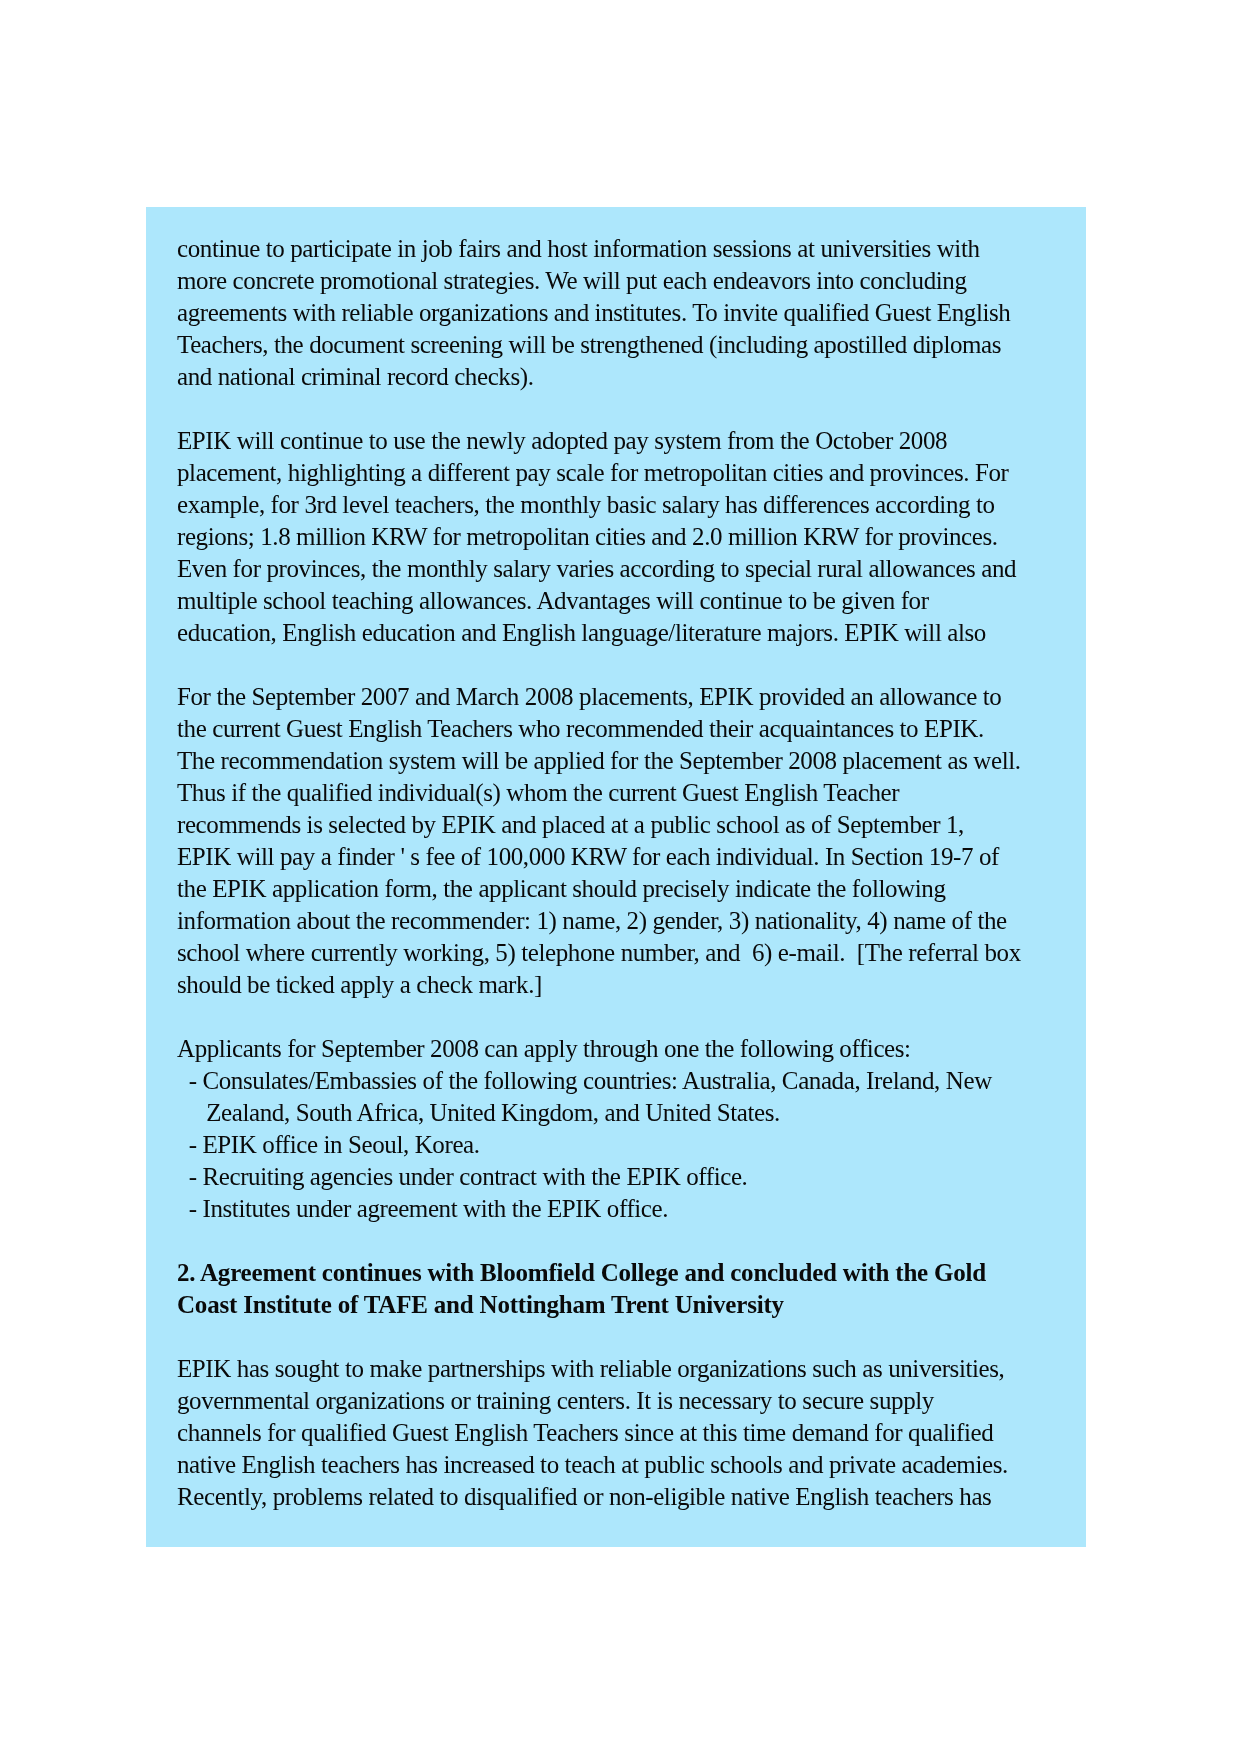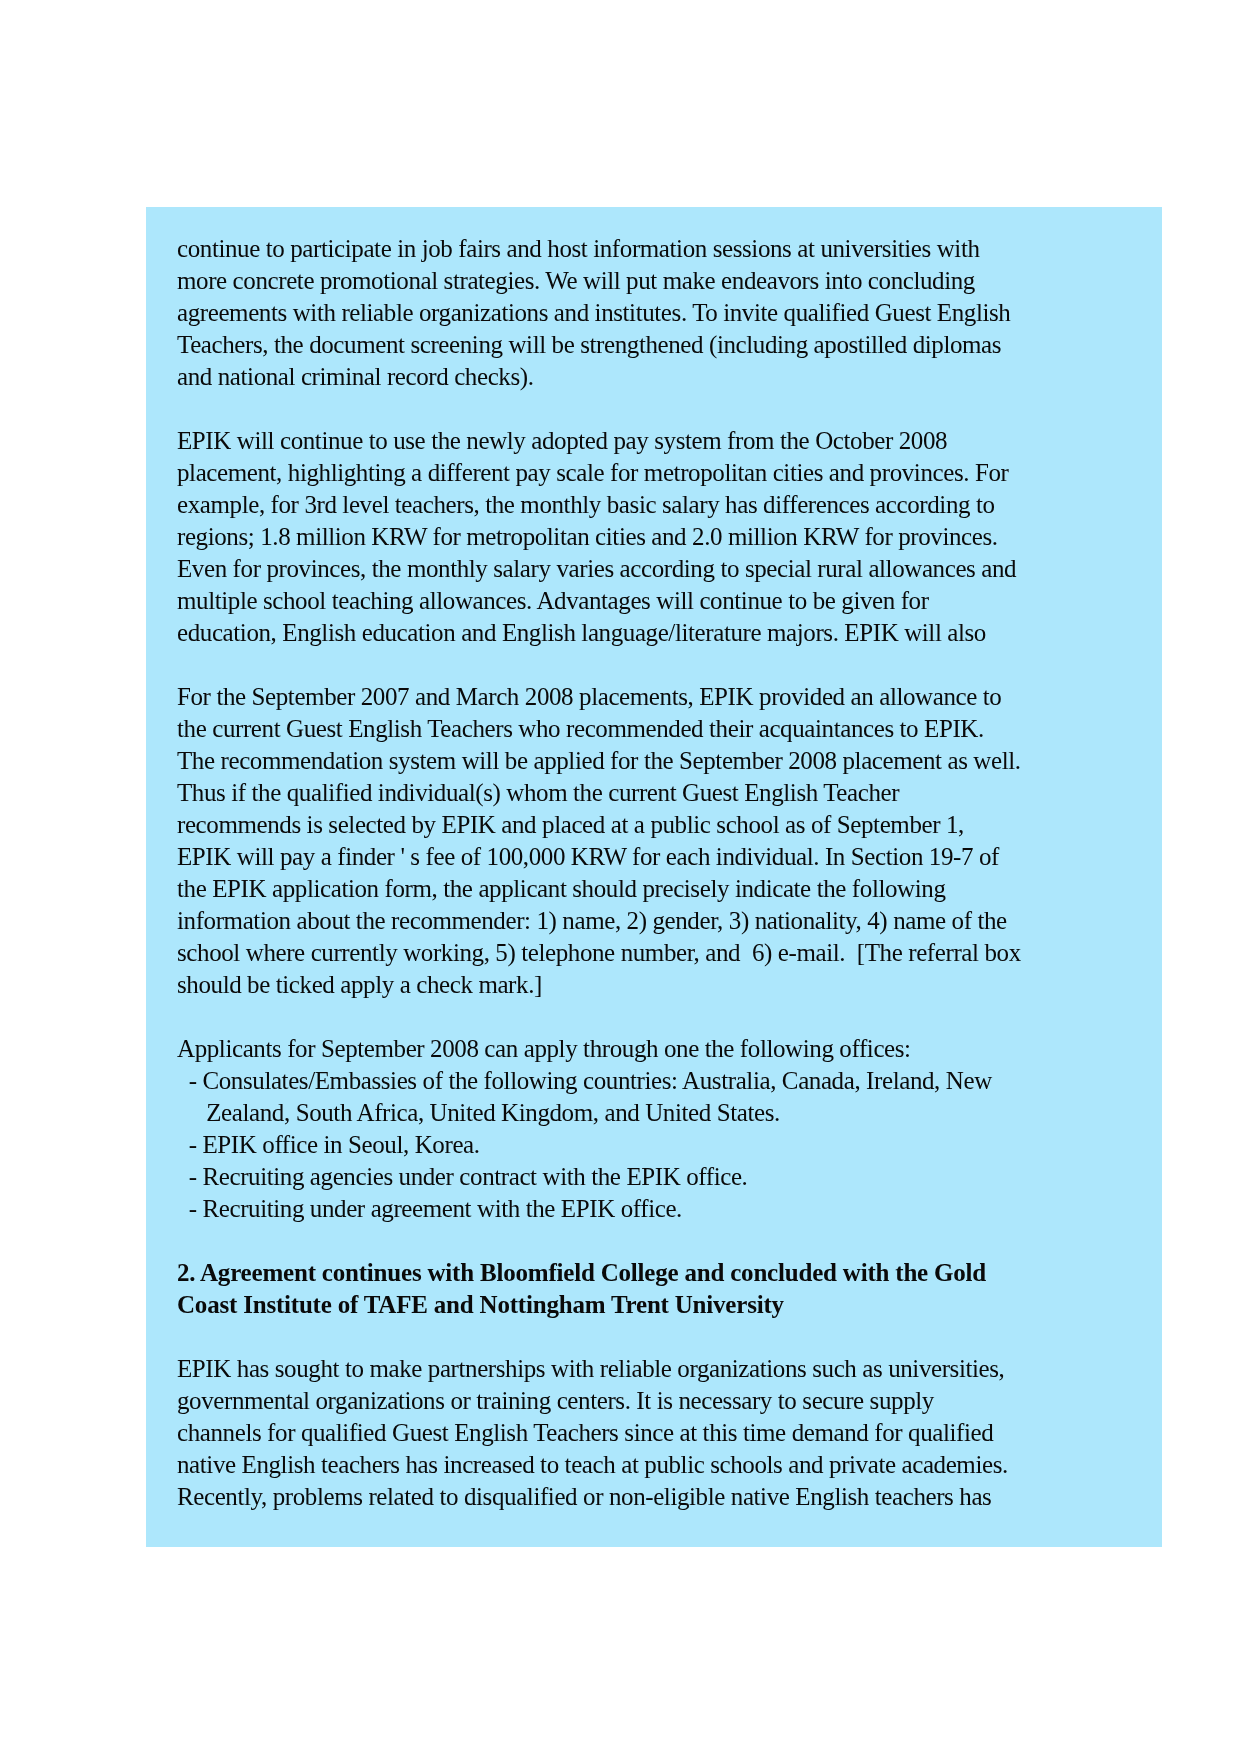--- a/index.html
+++ b/index.html
@@ -16,21 +16,21 @@
     position: relative;
     width: 1241px;
     height: 1754px;
     background: #ffffff;
     overflow: hidden;
   }
   .content-box {
     position: absolute;
     left: 146px;
     top: 207px;
-    width: 1016px;
+    width: 940px;
     height: 1340px;
     box-sizing: border-box;
     padding: 26px 28px 0 31px;
     overflow: hidden;
   }
   .block {
     margin: 0 0 32px 0;
   }
   .block:last-child {
     margin-bottom: 0;
@@ -47,21 +47,21 @@
   }
 </style>
 </head>
 <body>
 
 <div class="page" style="background: rgb(255, 255, 255);">
   <div class="content-box" style="background: rgb(173, 231, 252); color: rgb(10, 10, 10);">
     <div>
         <div class="block paragraph">
           <div class="line">continue to participate in job fairs and host information sessions at universities with</div>
-          <div class="line">more concrete promotional strategies. We will put make endeavors into concluding</div>
+          <div class="line">more concrete promotional strategies. We will put each endeavors into concluding</div>
           <div class="line">agreements with reliable organizations and institutes. To invite qualified Guest English</div>
           <div class="line">Teachers, the document screening will be strengthened (including apostilled diplomas</div>
           <div class="line">and national criminal record checks).</div>
         </div>
         <div class="block paragraph">
           <div class="line">EPIK will continue to use the newly adopted pay system from the October 2008</div>
           <div class="line">placement, highlighting a different pay scale for metropolitan cities and provinces. For</div>
           <div class="line">example, for 3rd level teachers, the monthly basic salary has differences according to</div>
           <div class="line">regions; 1.8 million KRW for metropolitan cities and 2.0 million KRW for provinces.</div>
           <div class="line">Even for provinces, the monthly salary varies according to special rural allowances and</div>
@@ -79,21 +79,21 @@
           <div class="line">information about the recommender: 1) name, 2) gender, 3) nationality, 4) name of the</div>
           <div class="line">school where currently working, 5) telephone number, and  6) e-mail.  [The referral box</div>
           <div class="line">should be ticked apply a check mark.]</div>
         </div>
         <div class="block paragraph">
           <div class="line">Applicants for September 2008 can apply through one the following offices:</div>
           <div class="line">  - Consulates/Embassies of the following countries: Australia, Canada, Ireland, New</div>
           <div class="line">     Zealand, South Africa, United Kingdom, and United States.</div>
           <div class="line">  - EPIK office in Seoul, Korea.</div>
           <div class="line">  - Recruiting agencies under contract with the EPIK office.</div>
-          <div class="line">  - Recruiting under agreement with the EPIK office.</div>
+          <div class="line">  - Institutes under agreement with the EPIK office.</div>
         </div>
         <div class="block heading">
           <div class="line">2. Agreement continues with Bloomfield College and concluded with the Gold</div>
           <div class="line">Coast Institute of TAFE and Nottingham Trent University</div>
         </div>
         <div class="block paragraph">
           <div class="line">EPIK has sought to make partnerships with reliable organizations such as universities,</div>
           <div class="line">governmental organizations or training centers. It is necessary to secure supply</div>
           <div class="line">channels for qualified Guest English Teachers since at this time demand for qualified</div>
           <div class="line">native English teachers has increased to teach at public schools and private academies.</div>

